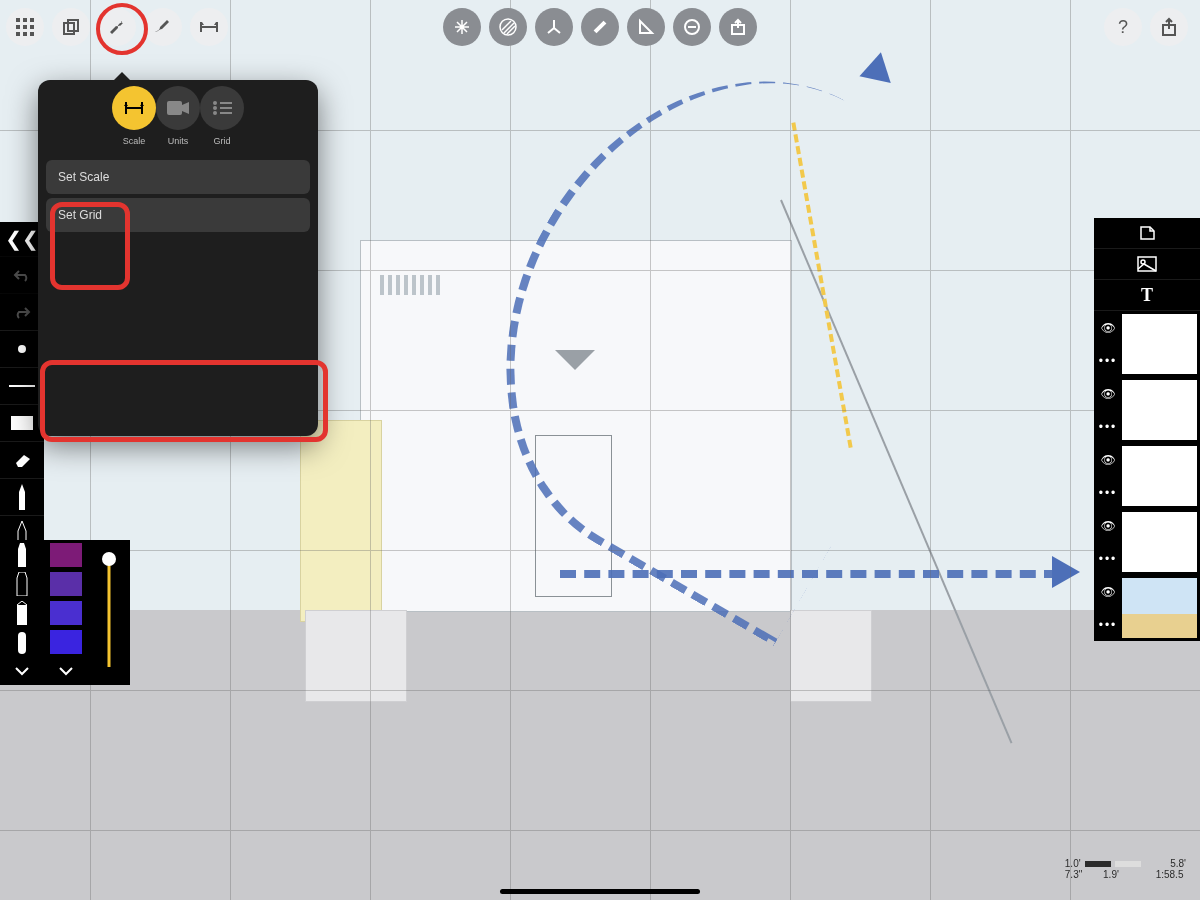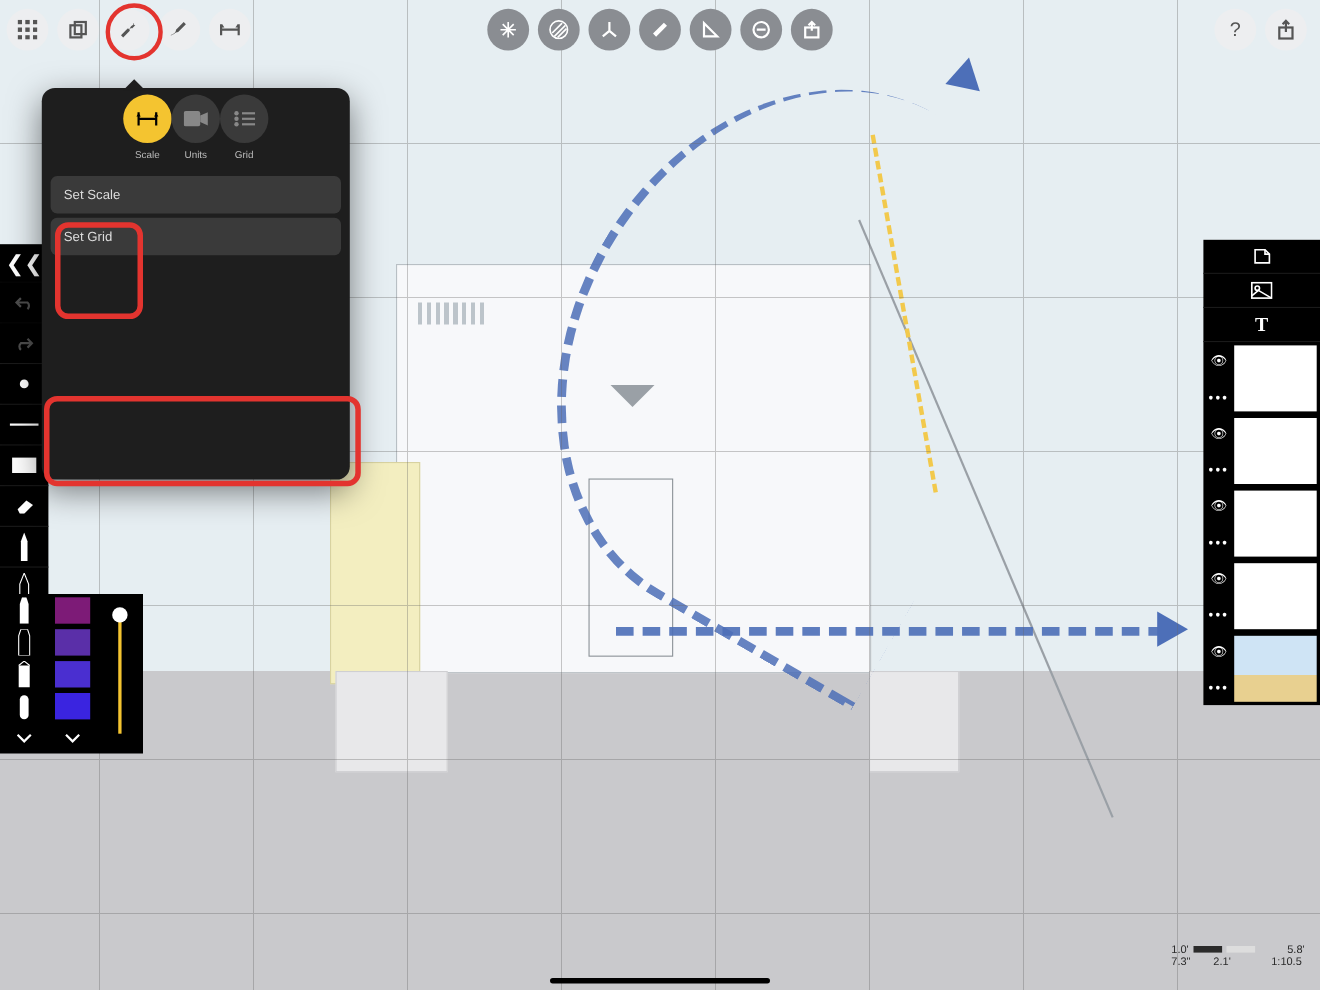--- a/index.html
+++ b/index.html
@@ -393,18 +393,18 @@
 </div>
 
 <div class="scale">
   <div>
     <span>1.0'</span>
     <span class="bar"></span><span class="bar lt"></span>
     <span style="margin-left:24px">5.8'</span>
   </div>
   <div>
     <span>7.3"</span>
-    <span style="margin-left:18px">2.1'</span>
-    <span style="margin-left:34px">1:10.5</span>
+    <span style="margin-left:18px">1.9'</span>
+    <span style="margin-left:34px">1:58.5</span>
   </div>
 </div>
 
 <div class="homebar"></div>
 
 </body></html>

